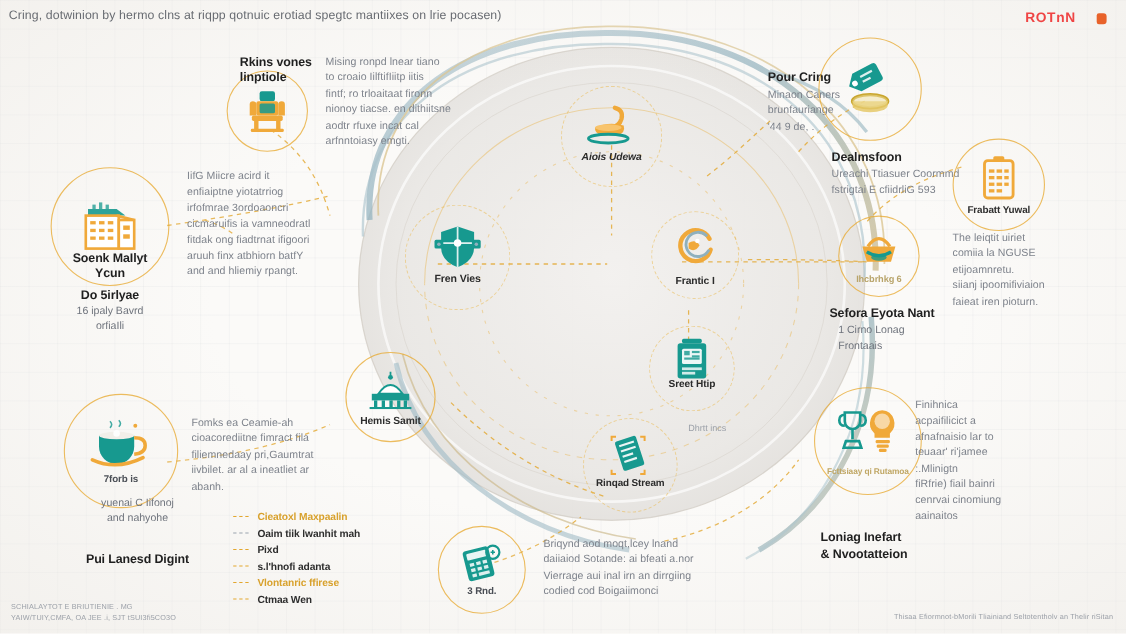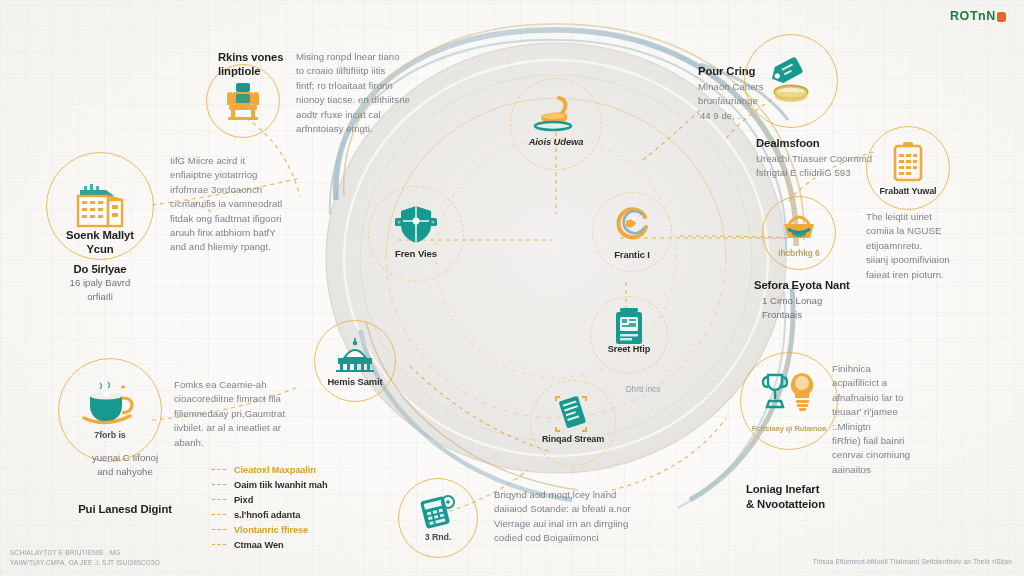--- a/index.html
+++ b/index.html
@@ -32,22 +32,22 @@
   #title {
     font-size: 23.5px; font-weight: bold; letter-spacing: -.3px;
     color: #1d1d1d; white-space: nowrap;
   }
   #subtitle {
     font-size: 11.2px; color: #5b5f66; margin-top: 4px;
     letter-spacing: .1px; opacity: .92;
   }
   #brand {
     position: absolute; right: 18px; top: 9px;
-    font-size: 12.5px; font-weight: bold; color: #15803d;
-    letter-spacing: .6px; display: flex; align-items: center; gap: 0;
+    font-size: 12.5px; font-weight: bold; color: #ef4444;
+    letter-spacing: .6px; display: flex; align-items: center; gap: 18px;
   }
   #brand .dot {
     display:inline-block; width: 9px; height: 10px; border-radius: 2px 3px 3px 2px;
     background: #e8622a; margin-left: 1px; position: relative; top: 1px;
   }
 
   
   .blk { position: absolute; }
   .hd {
     font-size: 11.3px; font-weight: bold; color: #1f1f1f;
@@ -156,20 +156,21 @@
   <g fill="none" stroke="#e8ab33" stroke-width="1" opacity=".38">
     <path d="M386,258 A170,160 0 0 1 726,258"></path>
     <path d="M726,258 A170,160 0 0 1 386,258" stroke-dasharray="5 6"></path>
     <circle cx="556" cy="258" r="120" stroke-dasharray="3 7"></circle>
   </g>
 </svg>
 
 <div id="vignette"></div>
 
 <div id="header">
+  <div id="subtitle">Cring, dotwinion by hermo clns at riqpp qotnuic erotiad spegtc mantiixes on lrie pocasen)</div>
 </div>
 <div id="brand">
   <span>ROTnN</span>
     <span class="dot"></span>
 </div>
 
 <div class="node" style="left:206px;top:64px;width:74px;height:74px;">
   <div class="ring" style="inset:0;"></div>
   <div class="icon-wrap">
     <svg width="40" height="44" viewBox="0 0 40 44">

